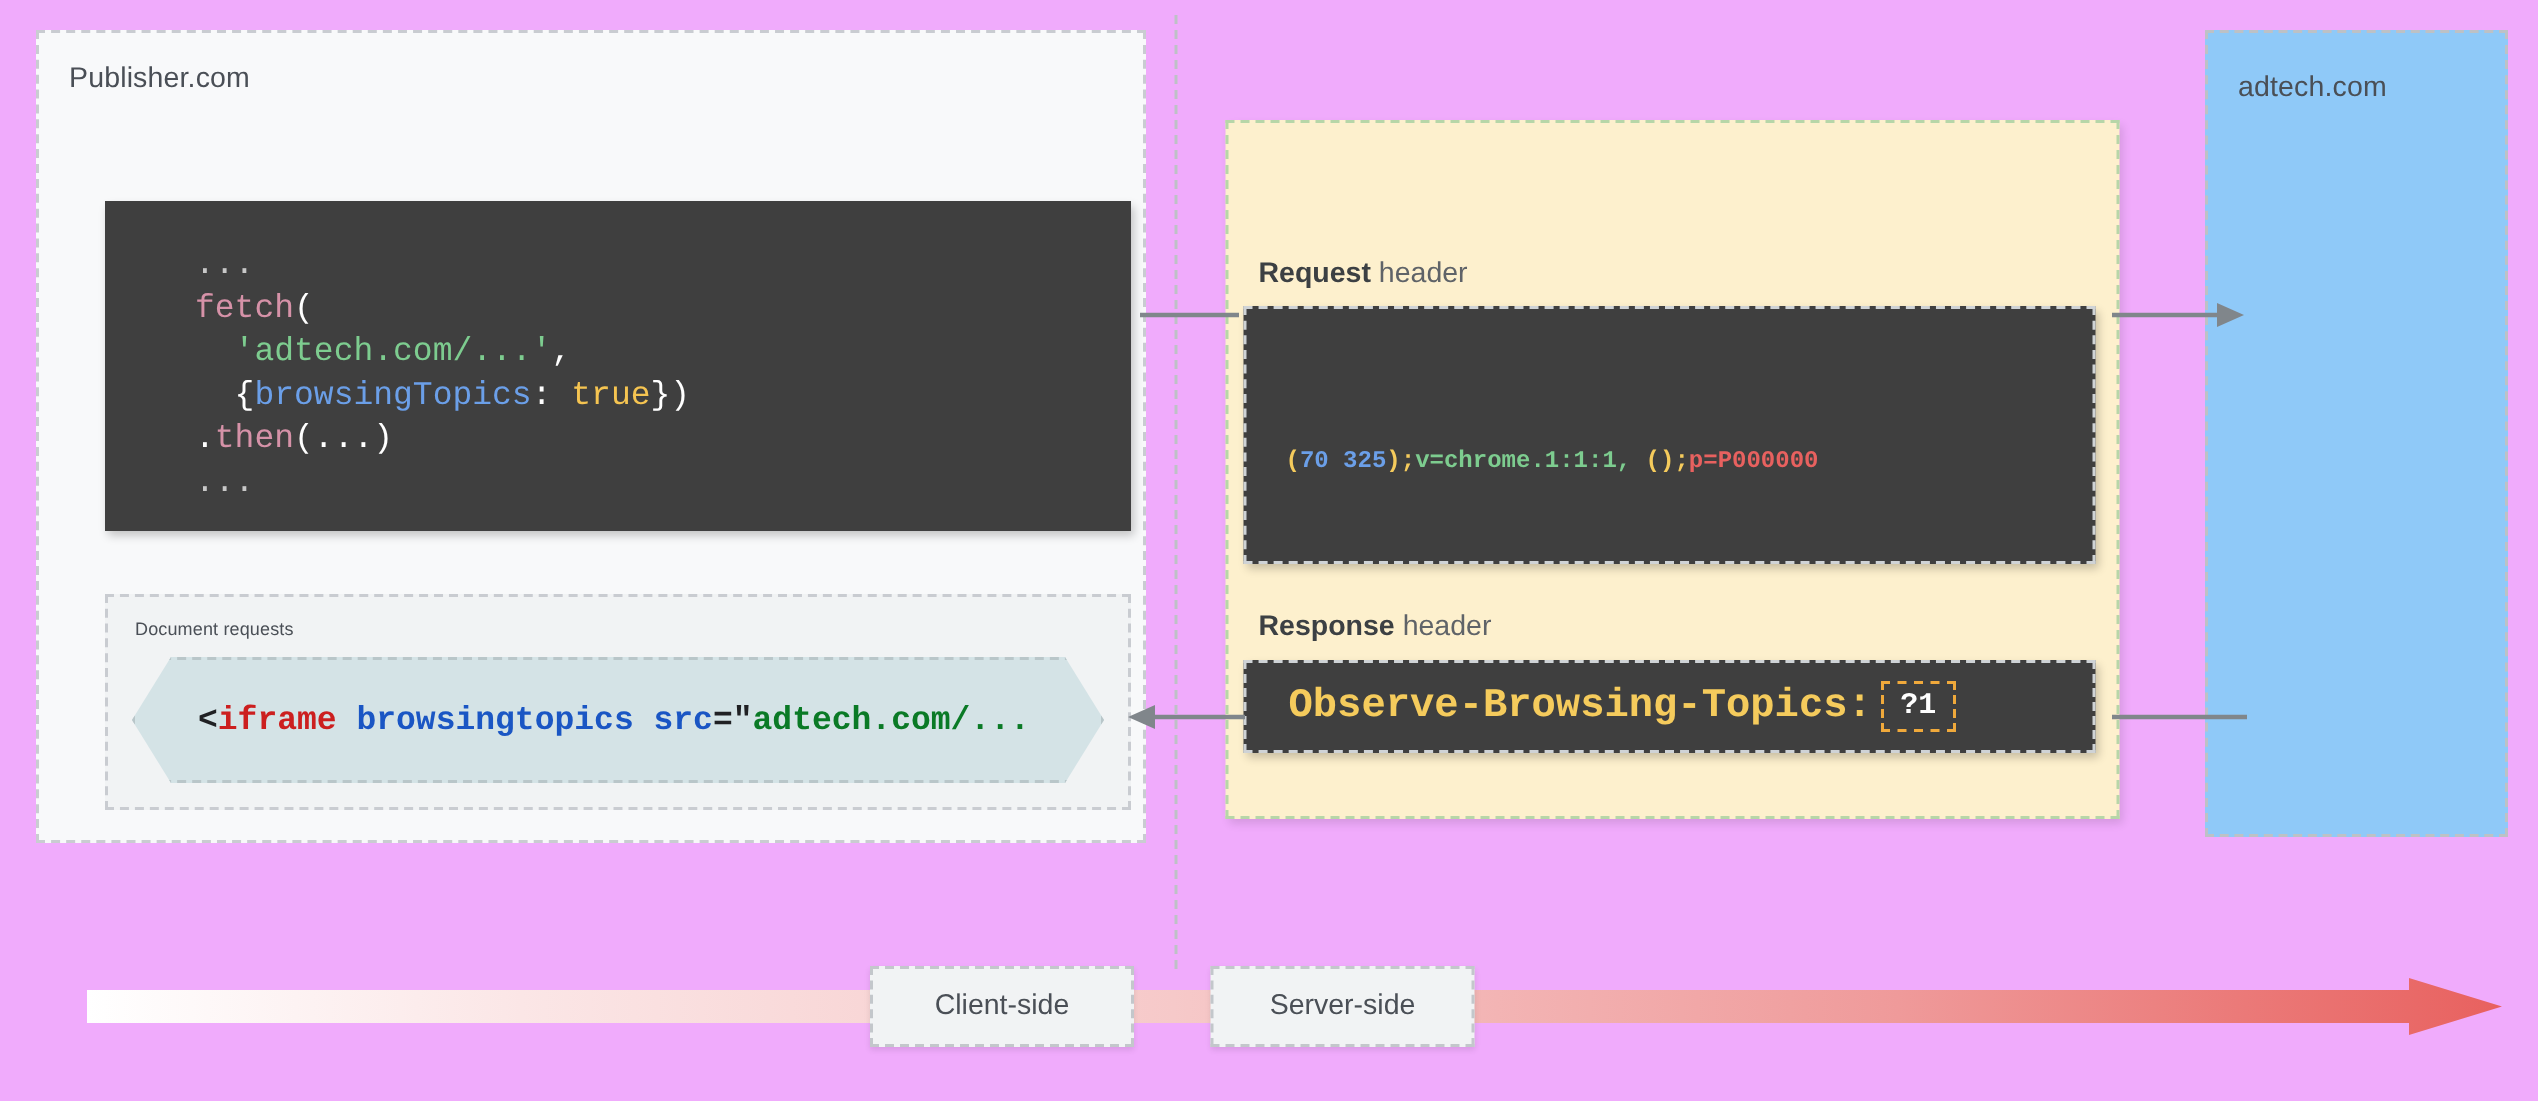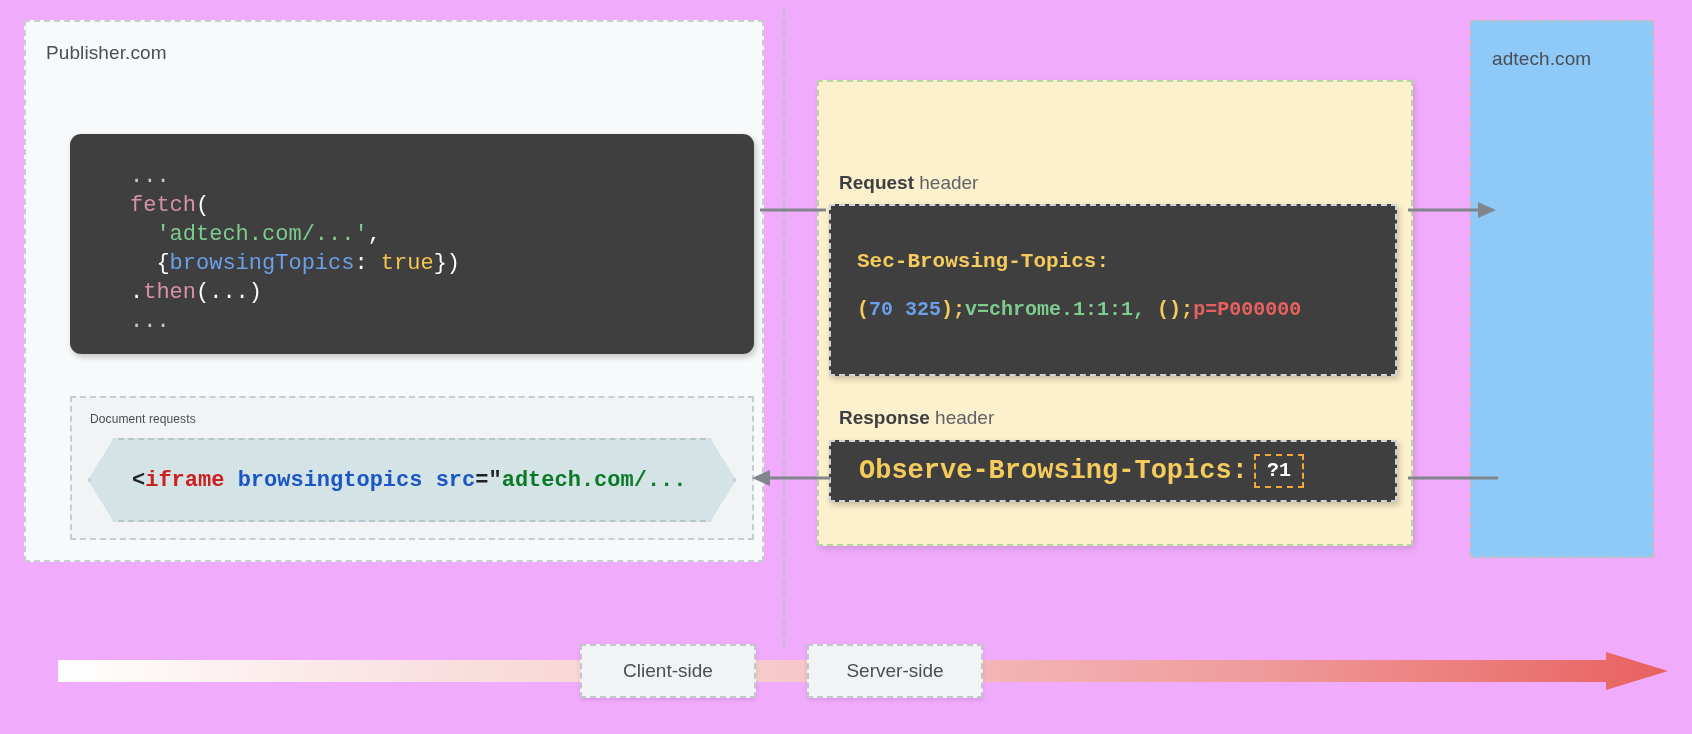--- a/index.html
+++ b/index.html
@@ -54,21 +54,20 @@
   }
   .js-code {
     left: 44px;
     top: 112px;
     width: 684px;
     height: 220px;
     padding: 28px 0 0 60px;
     font-size: 22px;
     line-height: 29px;
     white-space: pre;
-    border-radius: 11px;
   }
   .tok-fn      { color: #d692a8; }
   .tok-str     { color: #7dcc8f; }
   .tok-prop    { color: #6b9fe8; }
   .tok-bool    { color: #f5c451; }
   .tok-punct   { color: #ffffff; }
   .tok-dots    { color: #c8c8c8; }
 
   
   .docreq-panel {
@@ -169,21 +168,21 @@
     font-size: 21px;
     font-weight: bold;
     color: #f5cb5c;
     font-family: "Liberation Mono", "DejaVu Sans Mono", monospace;
     white-space: pre;
   }
   .req-val {
     position: absolute;
     left: 26px;
     top: 92px;
-    font-size: 20px;
+    font-size: 16px;
     font-weight: bold;
     font-family: "Liberation Mono", "DejaVu Sans Mono", monospace;
     white-space: pre;
   }
   .v-paren { color: #f5cb5c; }
   .v-num   { color: #6b9fe8; }
   .v-semi  { color: #f5cb5c; }
   .v-ver   { color: #7dcc8f; }
   .v-p     { color: #e8615f; }
 
@@ -212,21 +211,21 @@
     color: #ffffff;
     font-family: "Liberation Mono", "DejaVu Sans Mono", monospace;
     border: 2px dashed #f0a93b;
   }
 
   
   .adtech-panel {
     position: absolute;
     left: 1470px;
     top: 20px;
-    width: 184px;
+    width: 202px;
     height: 538px;
     background: #8fc9f8;
     border: 2px dashed #bdc1c6;
     box-sizing: border-box;
   }
   .adtech-label { left: 20px; top: 26px; font-size: 19px; color: #4a4f56; }
 
   
   .connector { position: absolute; }
 
@@ -280,21 +279,20 @@
     </div>
   </div>
 
   <div class="divider"></div>
 
   <div class="headers-panel">
 
     <div class="hdr-caption caption-request"><b>Request</b><span> header</span></div>
 
     <div class="code-dark request-box">
-      <div class="req-key">Sec-Browsing-Topics:</div>
       <div class="req-val"><span class="v-paren">(</span><span class="v-num">70 325</span><span class="v-paren">)</span><span class="v-semi">;</span><span class="v-ver">v=chrome.1:1:1,</span><span class="v-paren"> ()</span><span class="v-semi">;</span><span class="v-p">p=P000000</span></div>
     </div>
 
     <div class="hdr-caption caption-response"><b>Response</b><span> header</span></div>
 
     <div class="code-dark response-box">
       <span class="resp-key">Observe-Browsing-Topics:</span>
       <span class="resp-val">?1</span>
     </div>
   </div>

